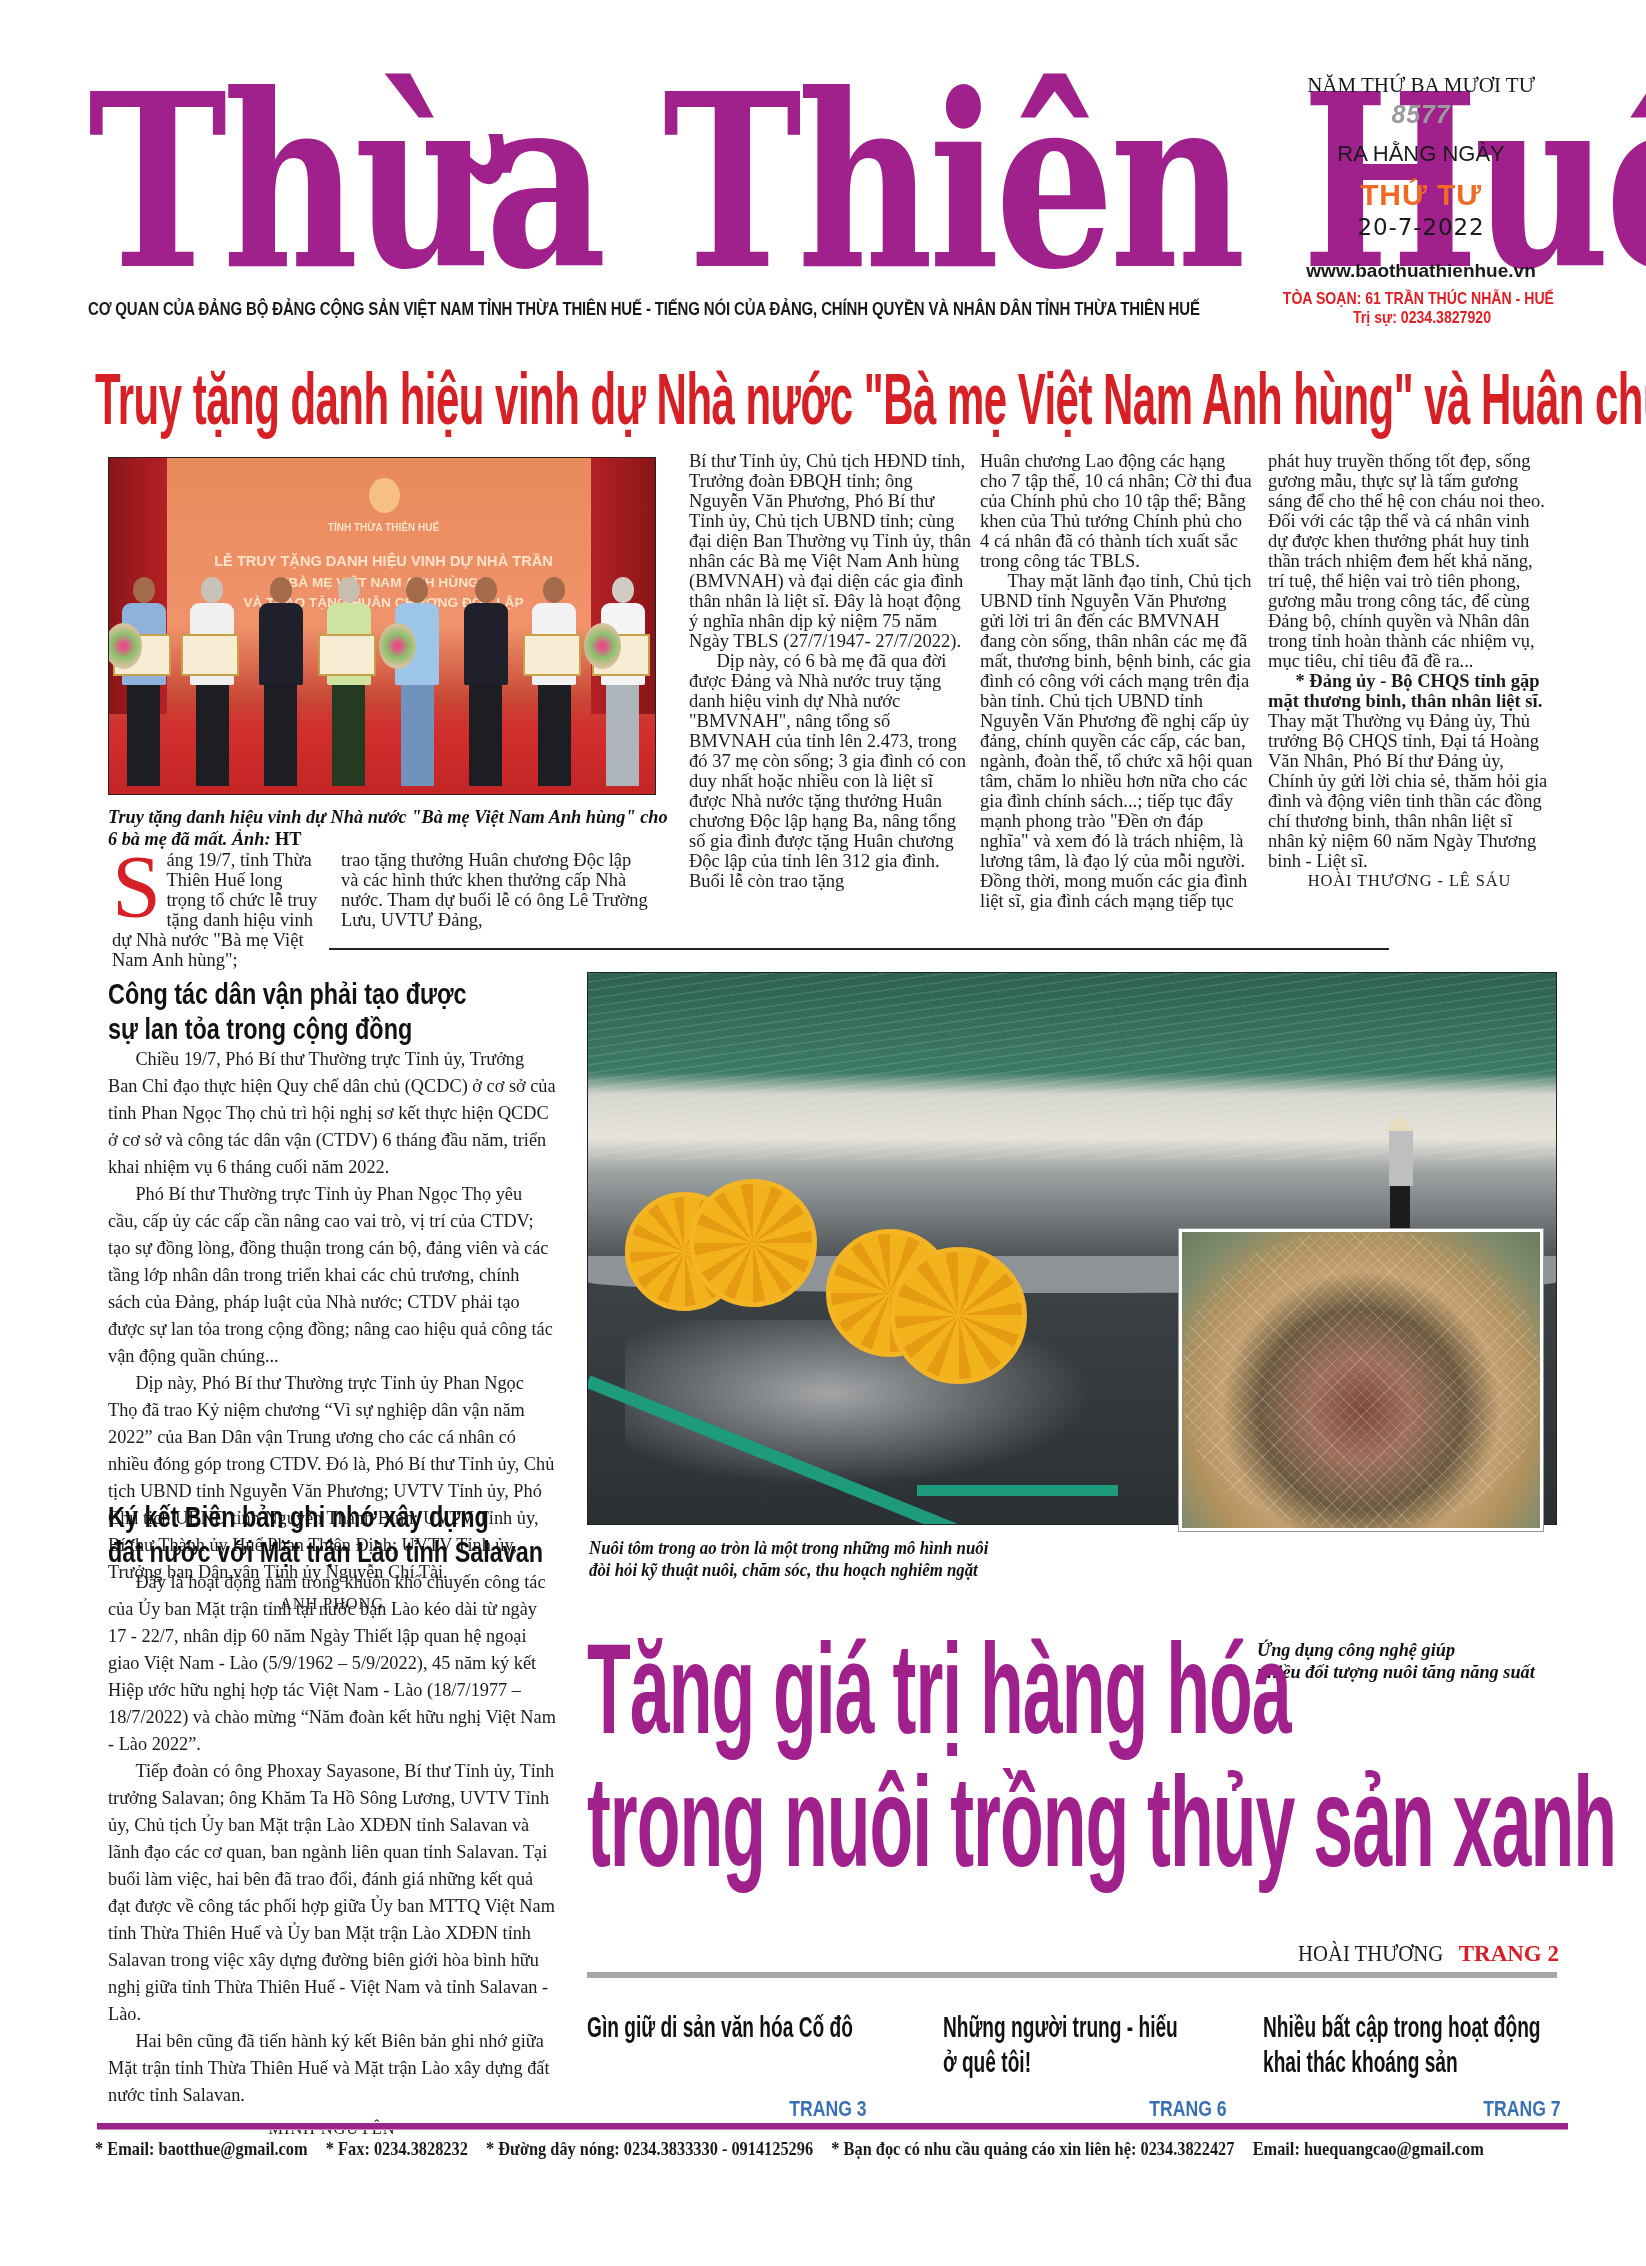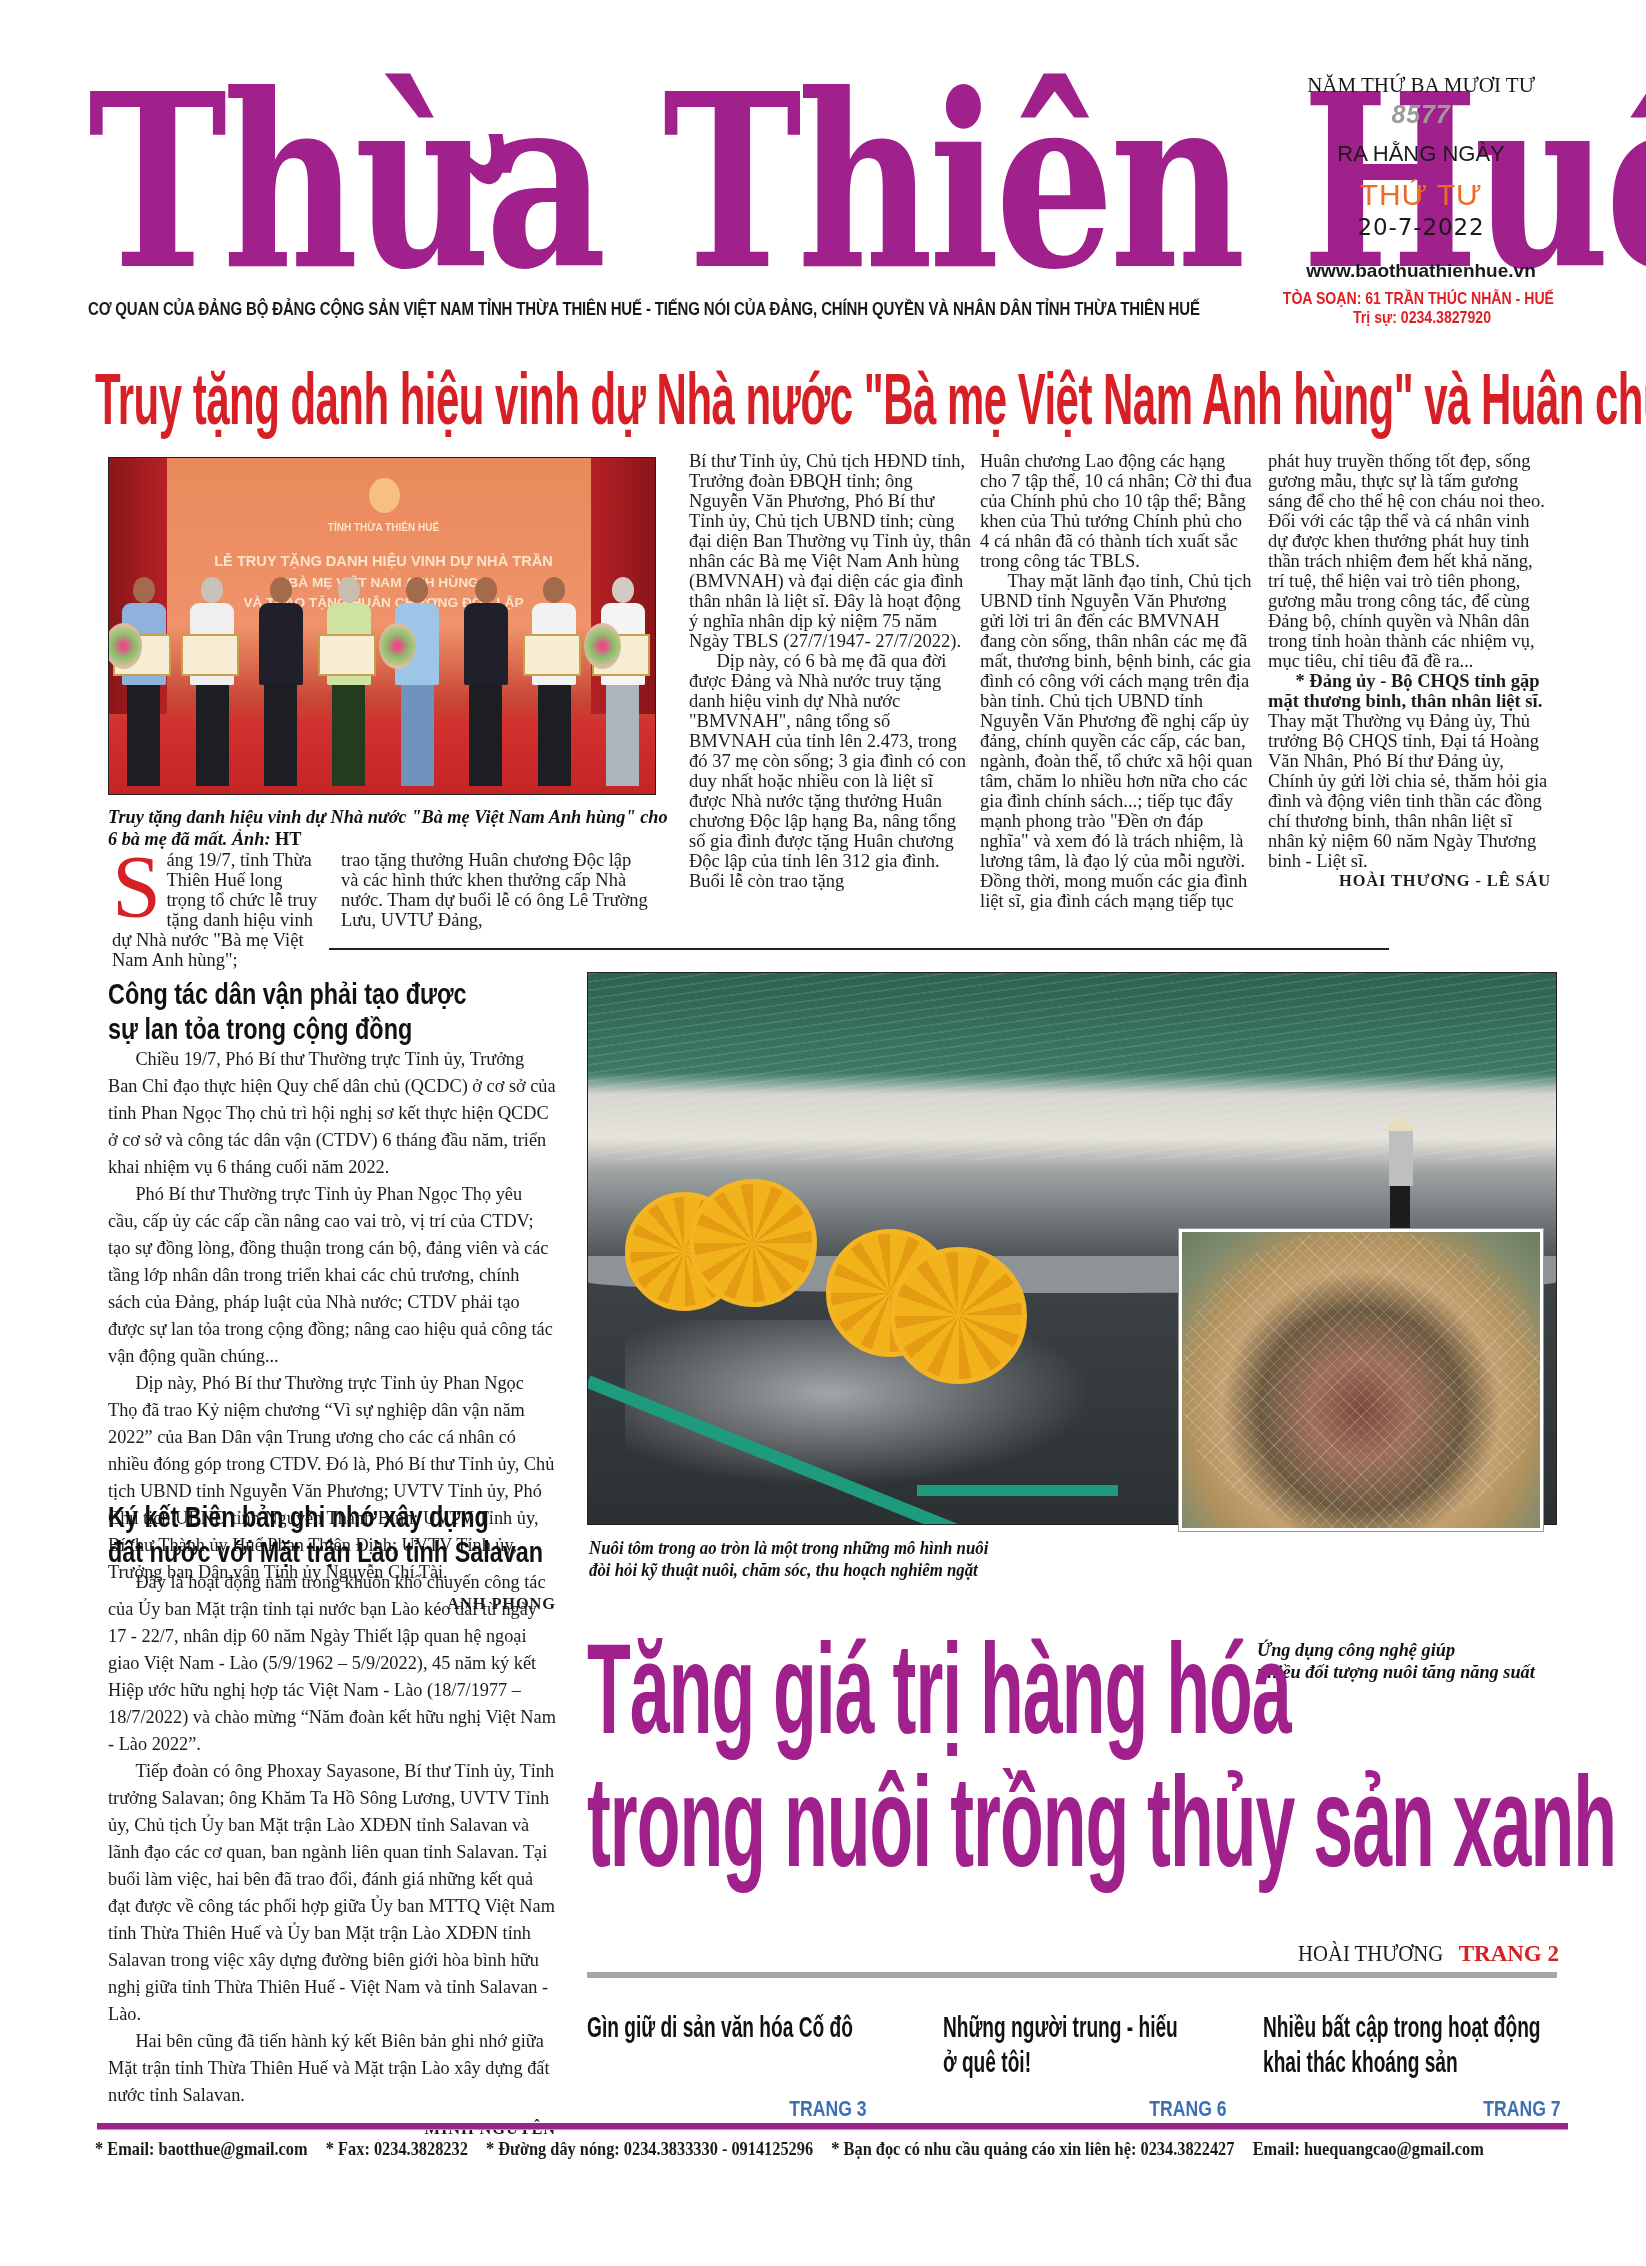--- a/index.html
+++ b/index.html
@@ -16,21 +16,21 @@
   }
   .masthead-sub {
     left: 88px; top: 298px; width: 1188px; height: 27.4px;
     font-family: "Liberation Sans", sans-serif; font-weight: bold; font-size: 19px;
     white-space: nowrap; transform: scaleX(0.79); transform-origin: left center; letter-spacing: -0.2px;
   }
   .info-box { left: 1261px; top: 55px; width: 311px; height: 274px; text-align: center; }
   .info-year { font-family: "Liberation Serif", serif; font-size: 21px; margin-top: 18.3px; margin-left: 9.1px; }
   .info-issue { font-family: "Liberation Sans", sans-serif; font-weight: bold; font-size: 25px; color: #9b9b9b; font-style: italic; letter-spacing: 0.9px; margin-top: 1.8px; margin-left: 9.1px; }
   .info-daily { font-family: "Liberation Sans", sans-serif; font-weight: normal; font-size: 22px; margin-top: 12px; margin-left: 9.1px; text-align: center; }
-  .info-weekday { font-family: "Liberation Sans", sans-serif; font-weight: 400; font-size: 30px; color: #f06a24; margin-top: 11px; margin-left: 9.1px; letter-spacing: 0.9px; }
+  .info-weekday { font-family: "Liberation Sans", sans-serif; font-weight: 700; font-size: 30px; color: #f06a24; margin-top: 11px; margin-left: 9.1px; letter-spacing: 0.9px; }
   .info-date { font-family: "DejaVu Sans", sans-serif; font-size: 23px; margin-top: 1.8px; margin-left: 9.1px; letter-spacing: 0.9px; }
   .info-web { font-family: "Liberation Sans", sans-serif; font-weight: bold; font-size: 19px; margin-top: 20px; margin-left: 9.1px; }
   .info-office { font-family: "Liberation Sans", sans-serif; font-weight: bold; font-size: 16.4px; color: #e11d24; margin-top: 7.3px; white-space: nowrap; transform: scaleX(0.86); }
   .info-phone { font-family: "Liberation Sans", sans-serif; font-weight: bold; font-size: 16.4px; color: #e11d24; margin-top: 0px; margin-left: 11px; transform: scaleX(0.86); }
 
   
   .lead-headline {
     left: 95px; top: 353px; width: 1480px; height: 91px;
     font-family: "Liberation Sans", sans-serif; font-weight: bold; color: #d71f26;
     font-size: 73px; line-height: 91px; white-space: nowrap;
@@ -77,21 +77,21 @@
   
   .body-col { font-size: 18.5px; line-height: 20px; color: #1b1b1b; text-align: left; }
   .body-col p { text-indent: 0; }
   .body-col .indent { text-indent: 27.4px; }
   .col1 { left: 112px; top: 850px; width: 212px; }
   .col2 { left: 341px; top: 850px; width: 311px; }
   .col3 { left: 689px; top: 451px; width: 283px; }
   .col4 { left: 980px; top: 451px; width: 274px; }
   .col5 { left: 1268px; top: 451px; width: 283px; }
   .dropcap { float:left; font-family:"Liberation Serif", serif; color:#d71f26; font-size: 88px; line-height: 69px; padding-right: 5.5px; margin-top: 1.8px; }
-  .byline { font-family: "Liberation Serif", serif; font-weight: bold; font-size: 16.4px; letter-spacing: 0.9px; text-align: right; }
+  .byline { font-family: "Liberation Serif", serif; font-weight: normal; font-size: 16.4px; letter-spacing: 0.9px; text-align: center; }
   .bold-run { font-weight: bold; }
 
   .rule { background: #222; height: 1.8px; }
 
   
   .story-headline { font-family: "Liberation Sans", sans-serif; font-weight: bold; font-size: 30px; line-height: 35px;
     transform: scaleX(0.78); transform-origin: left top; white-space: nowrap; color:#111; }
   .left-body { font-size: 18.3px; line-height: 27px; width: 448px; }
   .left-body .indent { text-indent: 27.4px; }
 

